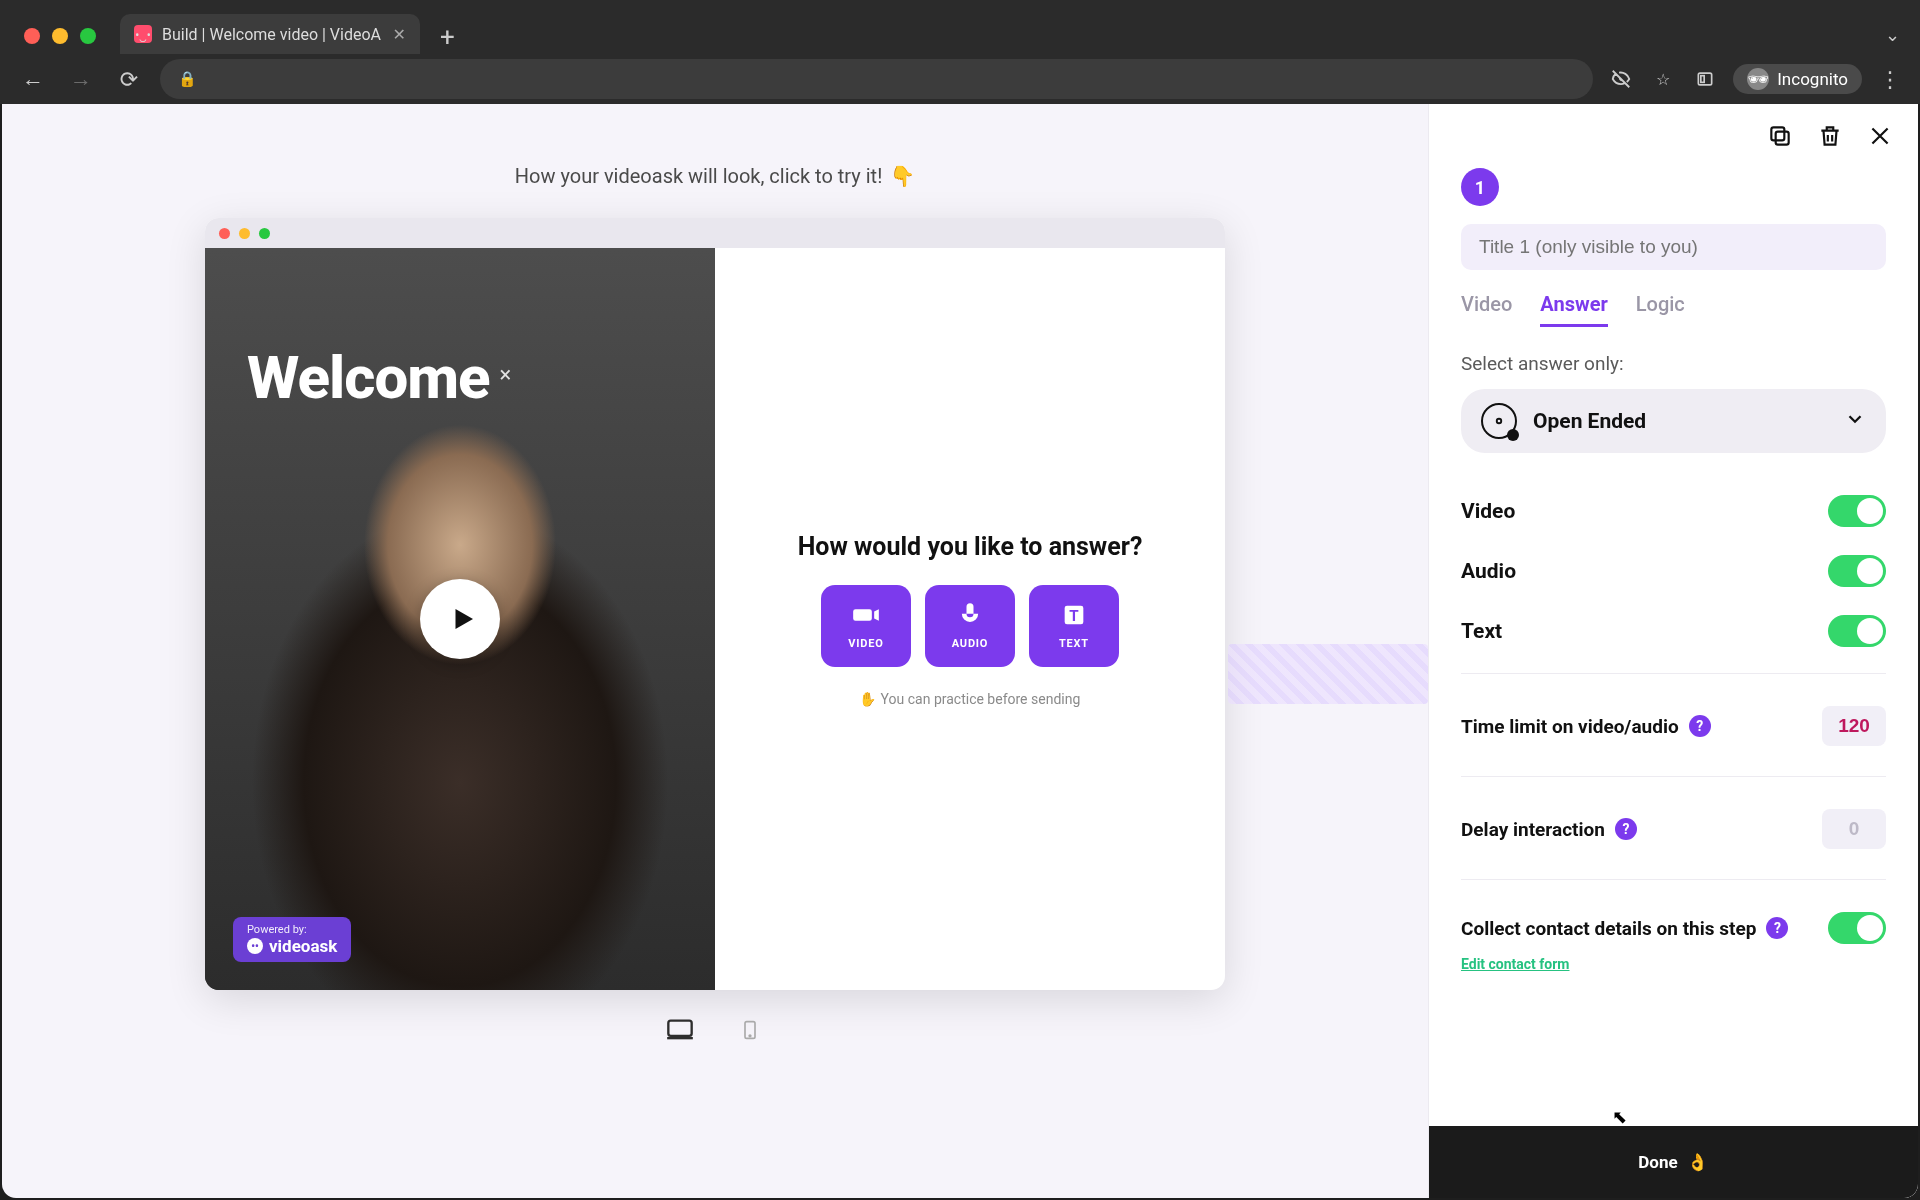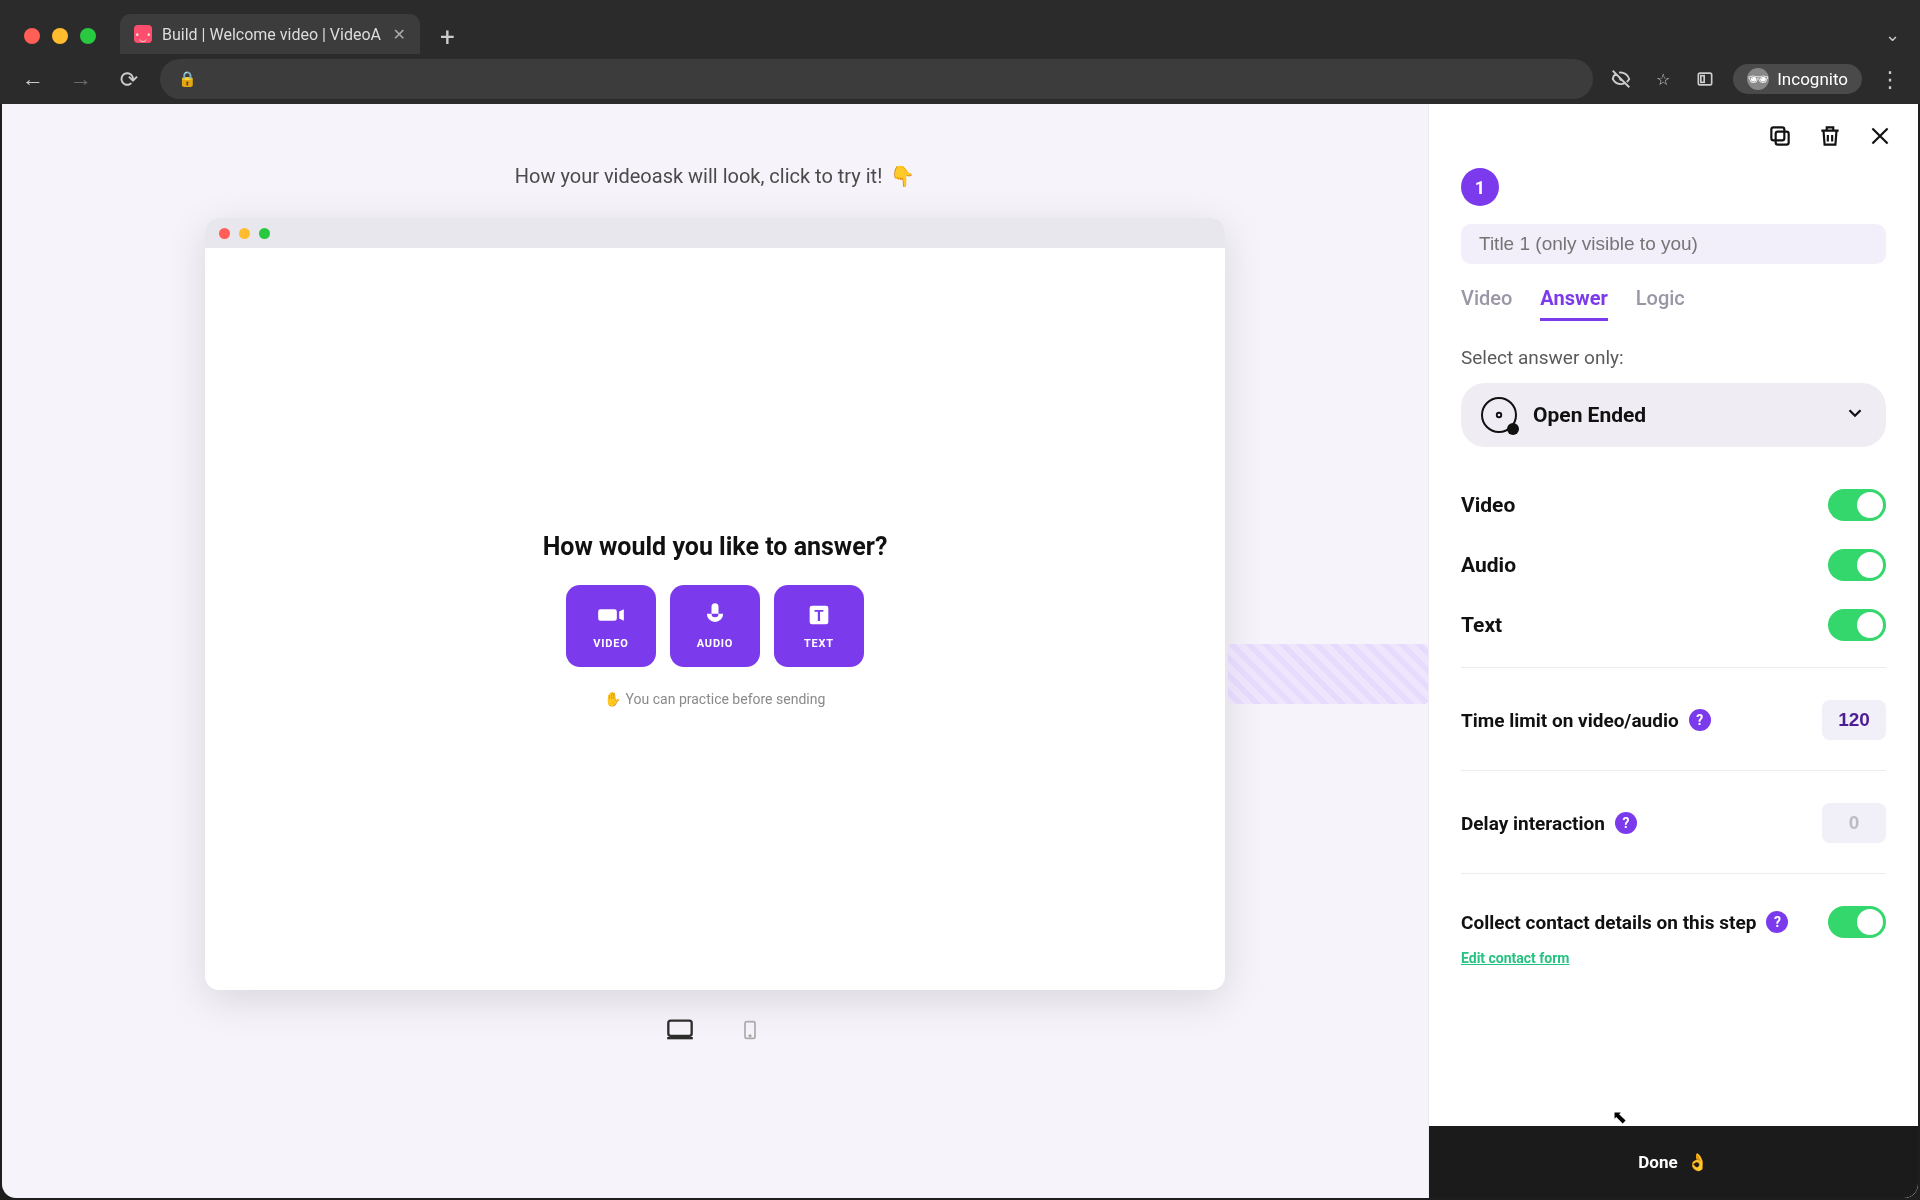--- a/index.html
+++ b/index.html
@@ -129,21 +129,21 @@
   .editor-top .ic{width:28px;height:28px;display:flex;align-items:center;justify-content:center;cursor:pointer;}
   .editor-top svg{width:26px;height:26px;stroke:#111;stroke-width:2;fill:none;}
 
   .editor-body{flex:1;padding:0 32px 20px 32px;overflow:auto;}
   .step-badge{
     width:38px;height:38px;border-radius:50%;background:#7c3aed;color:#fff;
     display:flex;align-items:center;justify-content:center;font-weight:700;font-size:18px;
     margin-bottom:18px;
   }
   .title-input{
-    width:100%;height:40px;border:none;background:#f2eefa;border-radius:10px;
+    width:100%;height:46px;border:none;background:#f2eefa;border-radius:10px;
     padding:0 18px;font-size:19px;color:#777;outline:none;margin-bottom:22px;
   }
   .tabs-row{display:flex;gap:28px;border-bottom:1px solid transparent;margin-bottom:24px;}
   .tab-item{font-size:20px;color:#9a96a6;font-weight:500;padding-bottom:8px;cursor:pointer;}
   .tab-item.active{color:#7c3aed;font-weight:700;border-bottom:3px solid #7c3aed;}
 
   .section-label{font-size:19px;color:#5a5a5a;margin-bottom:14px;}
 
   .select-box{
     width:100%;height:64px;background:#efedf3;border-radius:24px;
@@ -162,21 +162,21 @@
   }
   .toggle .knob{position:absolute;top:3px;right:3px;width:26px;height:26px;border-radius:50%;background:#fff;}
 
   .divider{height:1px;background:#edebf1;margin:12px 0 14px;}
 
   .setting-row{display:flex;align-items:center;justify-content:space-between;padding:18px 0;}
   .setting-row .lbl{font-size:19px;font-weight:700;color:#111;display:flex;align-items:center;gap:10px;}
   .help{width:22px;height:22px;border-radius:50%;background:#7c3aed;color:#fff;display:flex;align-items:center;justify-content:center;font-size:14px;font-weight:700;cursor:pointer;}
   .num-input{
     width:64px;height:40px;border:none;background:#f1eff7;border-radius:8px;
-    text-align:center;font-size:19px;font-weight:700;color:#4c1d95;outline:none;
+    text-align:center;font-size:19px;font-weight:700;color:#be185d;outline:none;
   }
   .num-input.grey{color:#bdb9c7;}
 
   .collect-row{display:flex;align-items:center;gap:10px;padding:18px 0 4px;}
   .collect-row .lbl{font-size:19px;font-weight:700;color:#111;}
   .collect-row .toggle{margin-left:auto;}
   .edit-link{color:#26c281;font-weight:700;font-size:14px;text-decoration:underline;cursor:pointer;margin-top:8px;display:inline-block;}
 
   .done-bar{
     height:72px;background:#1b1b1b;color:#fff;display:flex;align-items:center;justify-content:center;
@@ -241,20 +241,38 @@
 
     <div class="purple-ghost"></div>
 
     <div class="preview-window">
       <div class="preview-titlebar">
         <div class="ptl red"></div>
         <div class="ptl yellow"></div>
         <div class="ptl green"></div>
       </div>
       <div class="preview-body">
+        <div class="video-pane">
+          <div class="video-bg"></div>
+          <div class="video-title">
+            <span>Welcome</span><span class="x">×</span>
+          </div>
+          <div class="play-btn">
+            <svg viewBox="0 0 24 24">
+                <path d="M6 4l14 8-14 8z"></path>
+              </svg>
+          </div>
+          <div class="powered-badge">
+            <div class="top">Powered by:</div>
+            <div class="bot">
+              <div class="logo">••</div>
+              <span>videoask</span>
+            </div>
+          </div>
+        </div>
         <div class="answer-pane">
           <div class="answer-q">How would you like to answer?</div>
           <div class="answer-opts">
             <div class="ans-btn">
               <svg viewBox="0 0 24 24">
                   <path d="M3 7h12a2 2 0 012 2v6a2 2 0 01-2 2H3a2 2 0 01-2-2V9a2 2 0 012-2zm16 2l4-2v10l-4-2z"></path>
                 </svg>
               <span class="lbl">VIDEO</span>
             </div>
             <div class="ans-btn">

